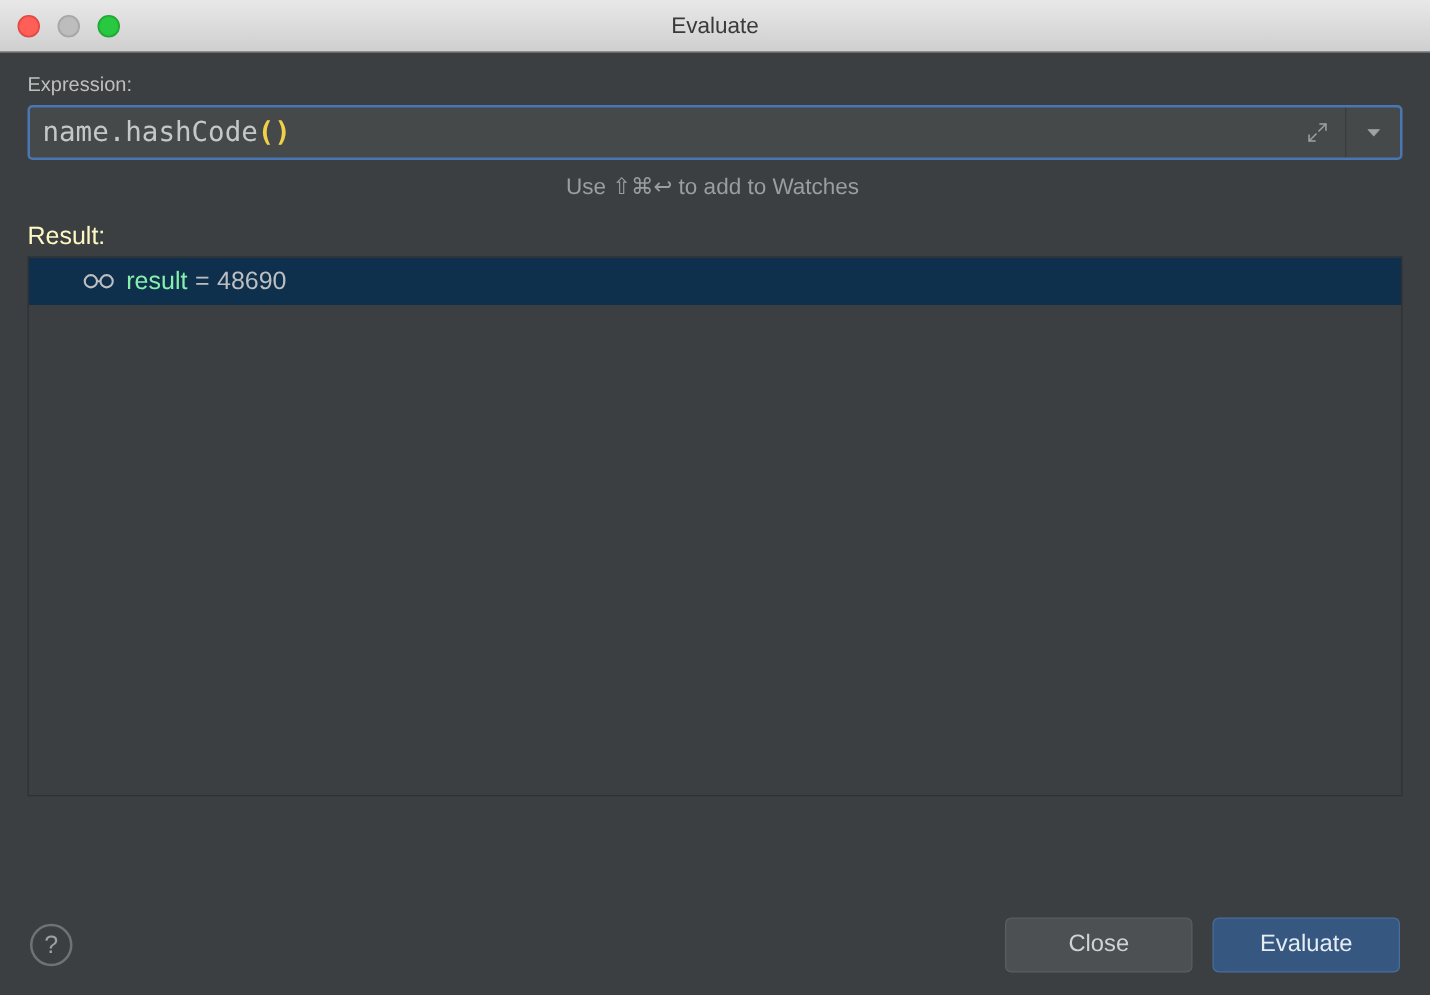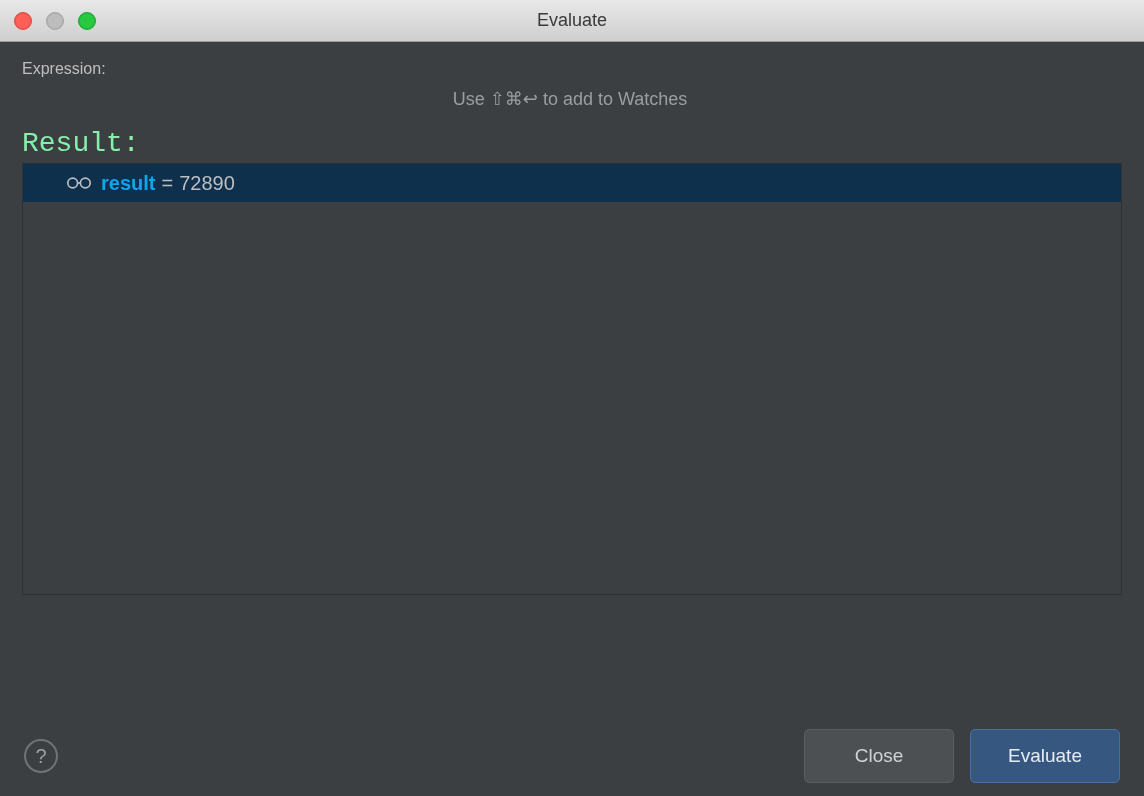--- a/index.html
+++ b/index.html
@@ -90,24 +90,23 @@
 
   .hint-row {
     text-align: center;
     color: #9a9e9f;
     font-size: 18px;
     margin: 10px 4px 0 0;
   }
 
   
   .result-label {
-    font-size: 28px;
-    color: #86efac;
+    font-size: 20px;
+    color: #fef9c3;
     margin: 18px 0 4px 0;
-    font-family: Liberation Mono, monospace;
   }
   .result-box {
     height: 432px;
     background: #3c3f41;
     border: 1px solid #2e3133;
     overflow: auto;
   }
   .result-row {
     display: flex;
     align-items: center;
@@ -115,21 +114,21 @@
     background: #0f304d;
     padding-left: 42px;
     font-size: 20px;
     font-family: -apple-system, "Helvetica Neue", Arial, sans-serif;
   }
   .watch-icon {
     color: #bcbec0;
     margin-right: 8px;
     display:flex;
   }
-  .res-name  { color: #0ea5e9; font-weight: bold; }
+  .res-name  { color: #86efac; }
   .res-eq    { color: #bcbec0; margin: 0 6px; }
   .res-value { color: #bcbec0; }
 
   
   .button-bar {
     position: absolute;
     left: 0; right: 0; bottom: 0;
     height: 80px;
     display: flex;
     align-items: center;
@@ -142,21 +141,21 @@
     border: 2px solid #6f7374;
     color: #9da0a1;
     display: flex; align-items: center; justify-content: center;
     font-size: 20px;
     cursor: pointer;
     background: transparent;
   }
   .spacer { flex: 1; }
   .btn {
     min-width: 150px;
-    height: 54px;
+    height: 44px;
     border-radius: 5px;
     font-size: 19px;
     display: flex; align-items: center; justify-content: center;
     cursor: pointer;
     margin-left: 16px;
   }
   .btn.secondary {
     background: #4c5052;
     border: 1px solid #5a5e60;
     color: #d0d2d3;
@@ -176,37 +175,57 @@
     <div class="tl yellow"></div>
     <div class="tl green"></div>
   </div>
   <div class="title-text">Evaluate</div>
 </div>
 
 <div class="panel">
 
   <div class="section-label">Expression:</div>
 
+  <div class="expr-row">
+    <div class="expr-input">
+      <span class="tok-id">name</span><span class="tok-dot">.</span><span class="tok-call">hashCode</span><span class="tok-paren">(</span><span class="tok-paren">)</span>
+    </div>
+    <div class="expr-actions">
+      <div class="expr-btn">
+        <svg width="18" height="18" viewBox="0 0 24 24" fill="none" stroke-width="1.6">
+          <path d="M14 3h7v7"></path>
+            <path d="M21 3l-8 8"></path>
+          <path d="M10 21H3v-7"></path>
+            <path d="M3 21l8-8"></path>
+        </svg>
+      </div>
+      <div class="expr-btn">
+        <svg width="14" height="14" viewBox="0 0 24 24" fill="#9fa3a5">
+          <path d="M4 8l8 9 8-9z"></path>
+        </svg>
+      </div>
+    </div>
+  </div>
 
   <div class="hint-row">Use ⇧⌘↩ to add to Watches</div>
 
   <div class="result-label">Result:</div>
 
   <div class="result-box">
     <div class="result-row">
       <span class="watch-icon">
         <svg width="28" height="16" viewBox="0 0 40 20" fill="none" stroke="#bcbec0" stroke-width="2.4">
           <circle cx="11" cy="10" r="7"></circle>
           <circle cx="29" cy="10" r="7"></circle>
           <path d="M18 10h4"></path>
         </svg>
       </span>
       <span class="res-name">result</span>
       <span class="res-eq">=</span>
-      <span class="res-value">72890</span>
+      <span class="res-value">48690</span>
     </div>
   </div>
 
 </div>
 
 <div class="button-bar">
   <div class="help-btn">
     <span>?</span>
   </div>
   <div class="spacer"></div>

